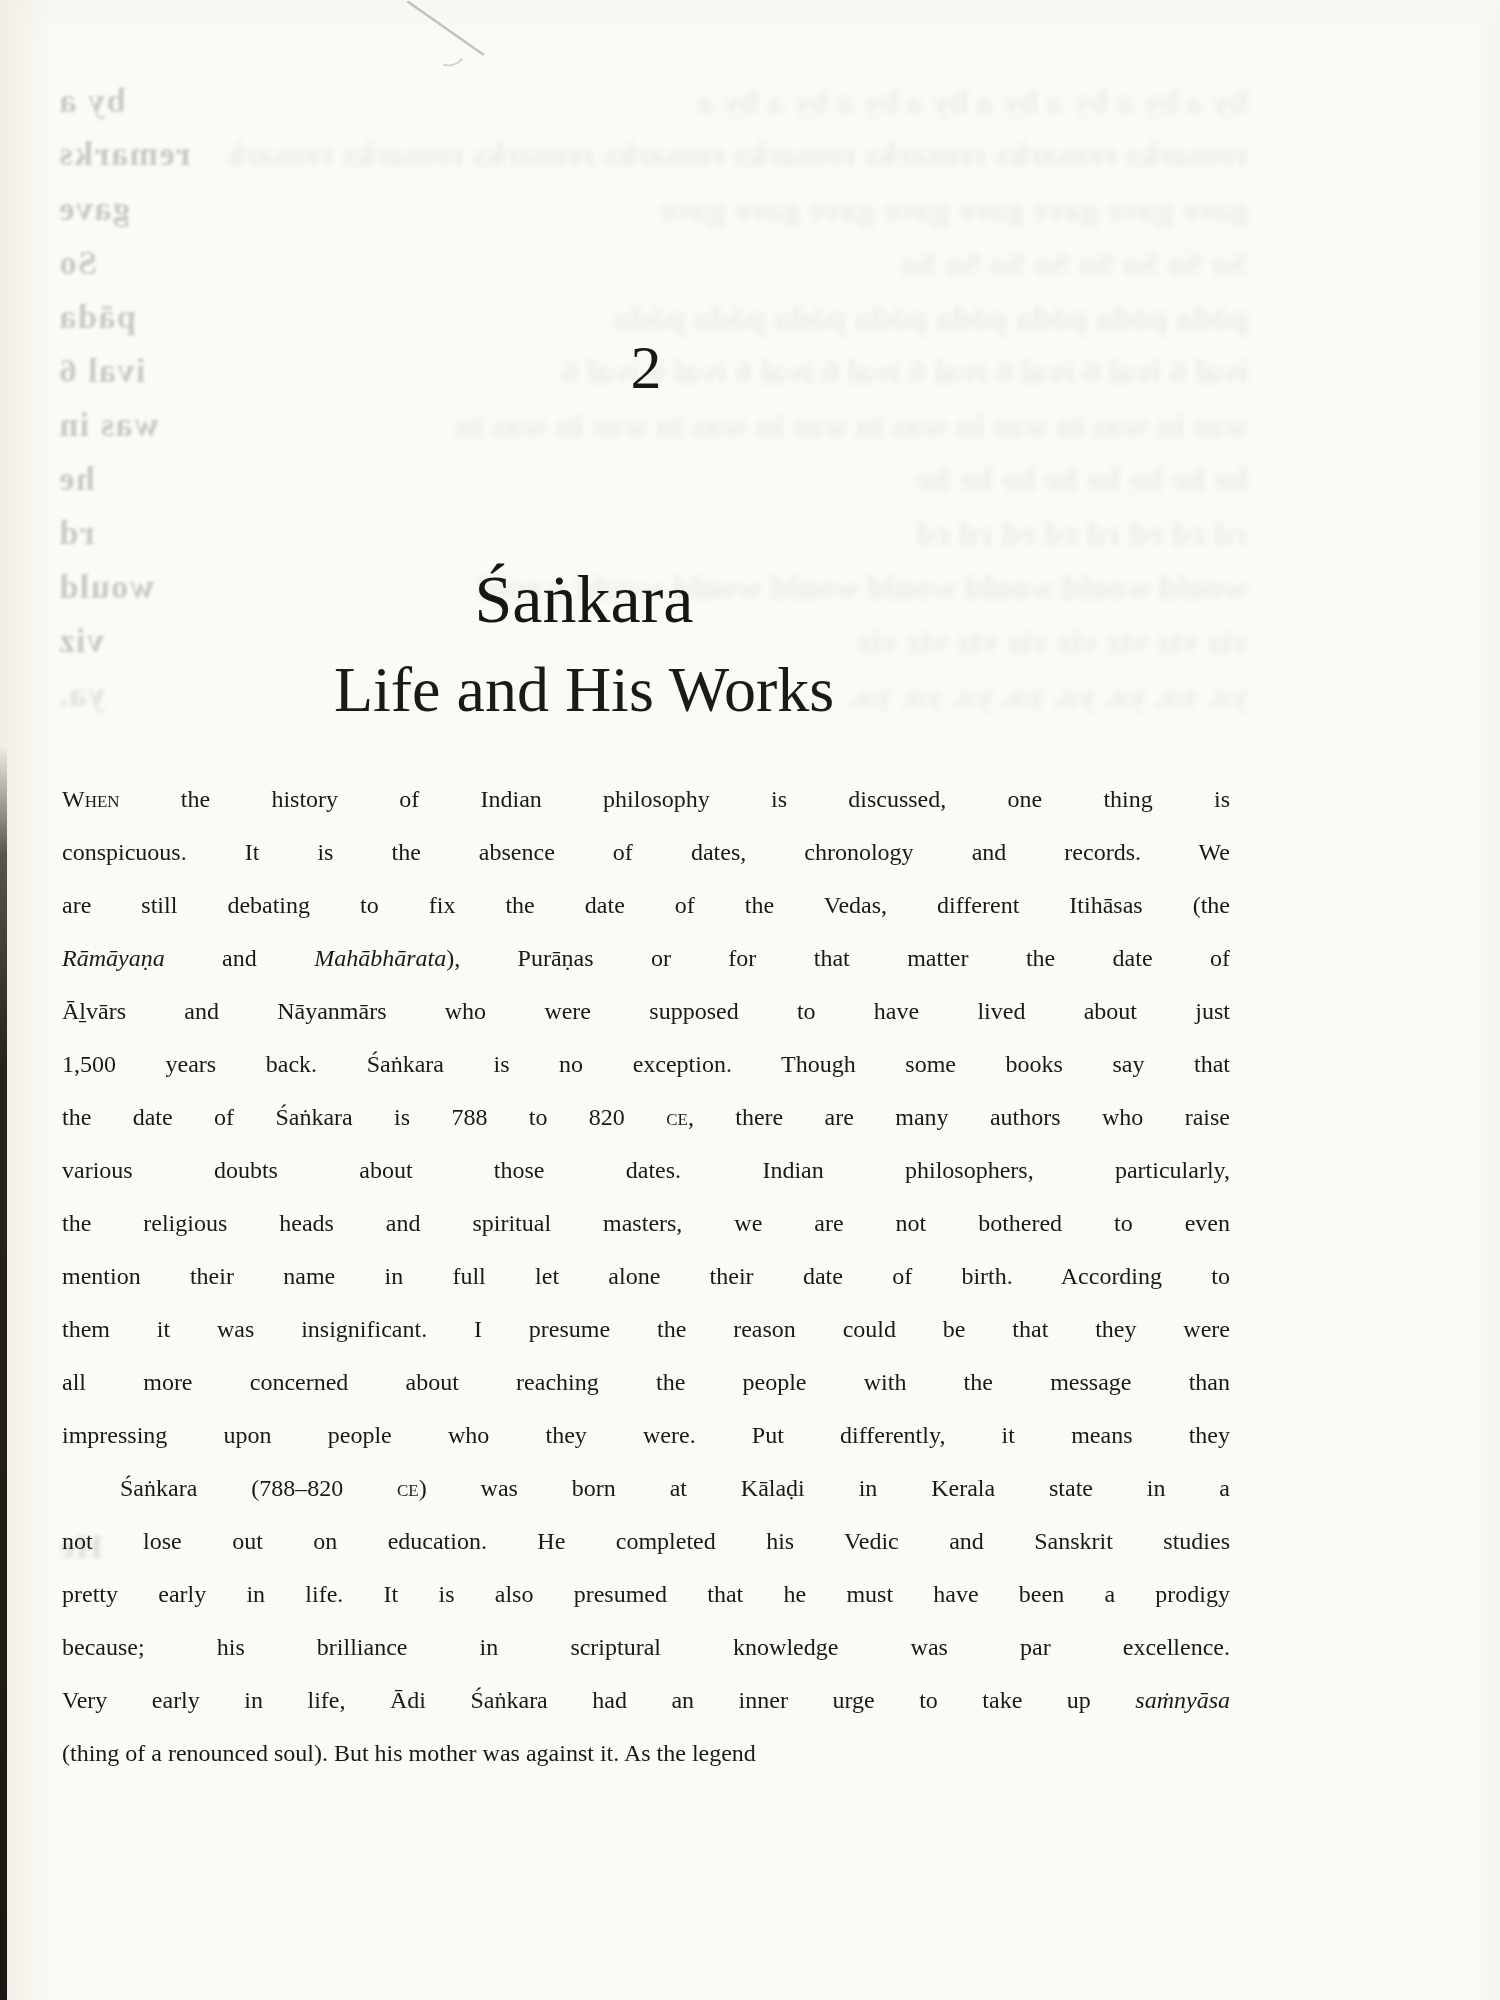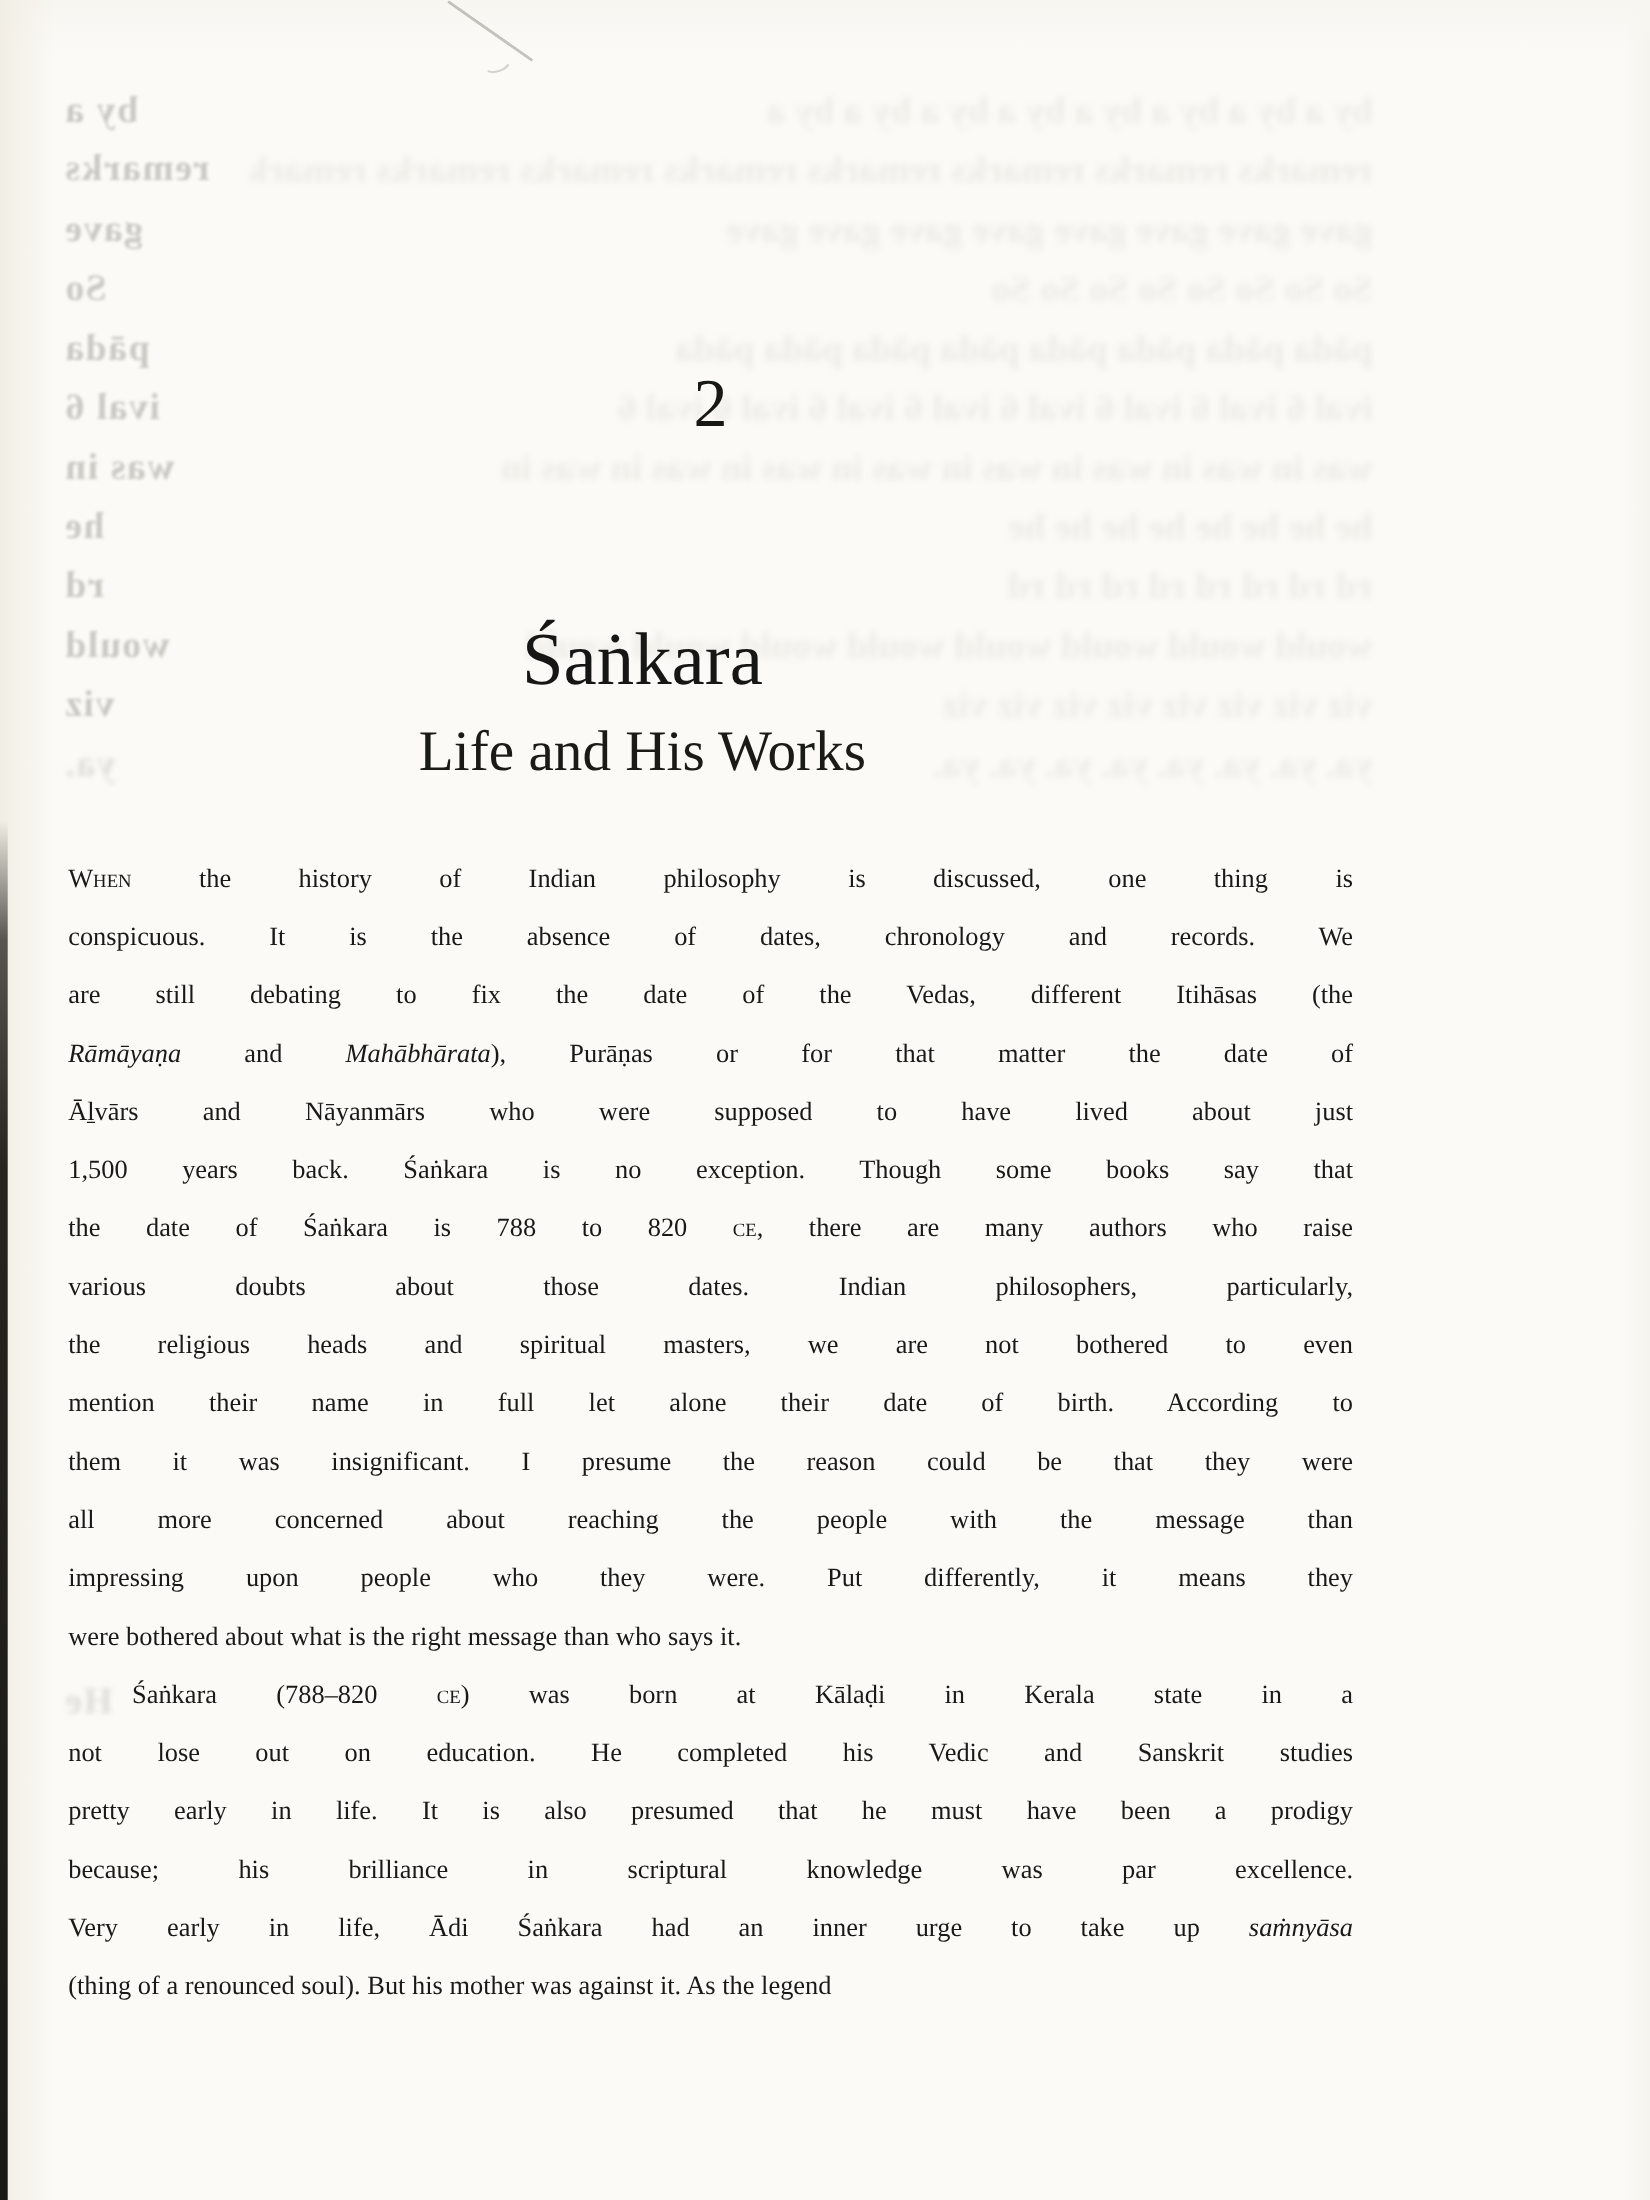--- a/index.html
+++ b/index.html
@@ -53,21 +53,21 @@
   .chapter-number{
     position:absolute;top:336px;left:0;width:1292px;
     text-align:center;font-size:62px;line-height:1;color:#181815;
   }
   .page-title{
     position:absolute;top:562px;left:0;width:1168px;margin:0;
     text-align:center;font-size:68px;font-weight:400;line-height:1.1;color:#161614;
   }
   .page-subtitle{
     position:absolute;top:655px;left:0;width:1168px;margin:0;
-    text-align:center;font-size:52px;font-weight:400;line-height:1.1;color:#1a1a17;
+    text-align:center;font-size:64px;font-weight:400;line-height:1.1;color:#1a1a17;
   }
 
   
   .body-text{
     position:absolute;left:62px;top:773px;width:1168px;
     font-size:24px;line-height:53px;color:#191917;
   }
   .para{margin:0;}
   .line{
     height:53px;text-align:justify;text-align-last:justify;
@@ -117,21 +117,20 @@
         <div class="line"><span class="it">Rāmāyaṇa</span><span class=""> and </span><span class="it">Mahābhārata</span><span class="">), Purāṇas or for that matter the date of</span></div>
         <div class="line"><span class="">Āḻvārs and Nāyanmārs who were supposed to have lived about just</span></div>
         <div class="line"><span class="">1,500 years back. Śaṅkara is no exception. Though some books say that</span></div>
         <div class="line"><span class="">the date of Śaṅkara is 788 to 820 </span><span class="sc">ce</span><span class="">, there are many authors who raise</span></div>
         <div class="line"><span class="">various doubts about those dates. Indian philosophers, particularly,</span></div>
         <div class="line"><span class="">the religious heads and spiritual masters, we are not bothered to even</span></div>
         <div class="line"><span class="">mention their name in full let alone their date of birth. According to</span></div>
         <div class="line"><span class="">them it was insignificant. I presume the reason could be that they were</span></div>
         <div class="line"><span class="">all more concerned about reaching the people with the message than</span></div>
         <div class="line"><span class="">impressing upon people who they were. Put differently, it means they</span></div>
-        <div class="line last"><span class="">were bothered about what is the right message than who says it.</span></div>
       </div>
       <div class="para">
         <div class="line first-indent"><span class="">Śaṅkara (788–820 </span><span class="sc">ce</span><span class="">) was born at Kālaḍi in Kerala state in a</span></div>
         <div class="line"><span class="">not lose out on education. He completed his Vedic and Sanskrit studies</span></div>
         <div class="line"><span class="">pretty early in life. It is also presumed that he must have been a prodigy</span></div>
         <div class="line"><span class="">because; his brilliance in scriptural knowledge was par excellence.</span></div>
         <div class="line"><span class="">Very early in life, Ādi Śaṅkara had an inner urge to take up </span><span class="it">saṁnyāsa</span></div>
         <div class="line last"><span class="">(thing of a renounced soul). But his mother was against it. As the legend</span></div>
       </div>
     </div>

